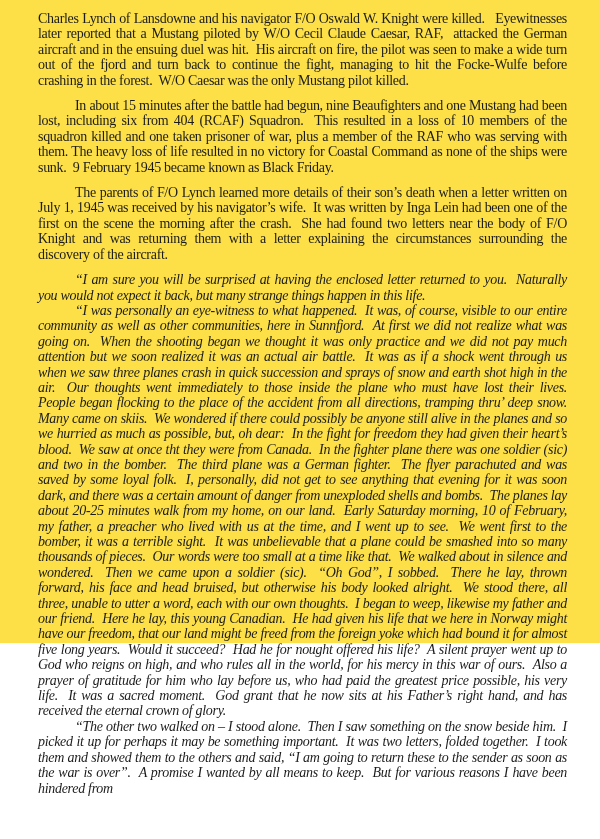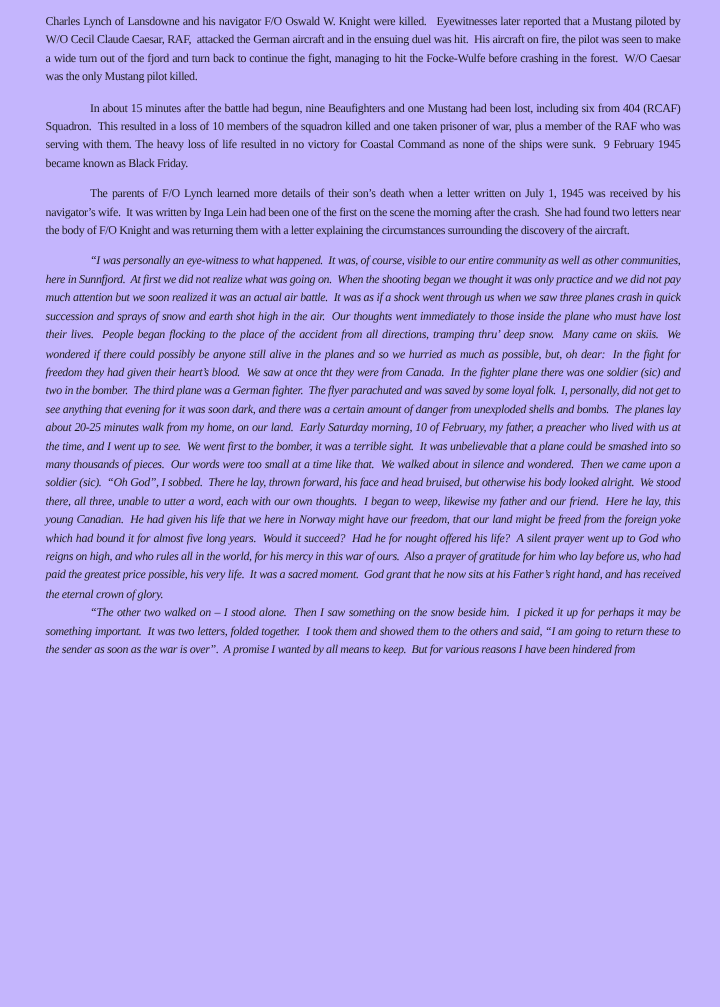--- a/index.html
+++ b/index.html
@@ -8,25 +8,25 @@
     background: #ffffff;
   }
   body {
     width: 600px;
     height: 839px;
     overflow: hidden;
   }
   .page {
     box-sizing: border-box;
     width: 600px;
-    height: 839px;
+    height: 643px;
     padding: 11px 33px 0 38px;
-    background: #c4b5fd;
+    background: #fde047;
     font-family: "Liberation Serif", "DejaVu Serif", serif;
-    font-size: 10px;
+    font-size: 14px;
     line-height: 15.4px;
     letter-spacing: -0.3px;
     color: #1c1c1c;
     text-align: justify;
   }
   .body-para {
     margin: 0 0 10px 0;
     white-space: pre-wrap;
   }
   .indent {
@@ -50,19 +50,20 @@
 <body>
 
 <div class="page">
 
   <p class="body-para">Charles Lynch of Lansdowne and his navigator F/O Oswald W. Knight were killed.   Eyewitnesses later reported that a Mustang piloted by W/O Cecil Claude Caesar, RAF,  attacked the German aircraft and in the ensuing duel was hit.  His aircraft on fire, the pilot was seen to make a wide turn out of the fjord and turn back to continue the fight, managing to hit the Focke-Wulfe before crashing in the forest.  W/O Caesar was the only Mustang pilot killed.</p>
 
   <p class="body-para indent">In about 15 minutes after the battle had begun, nine Beaufighters and one Mustang had been lost, including six from 404 (RCAF) Squadron.  This resulted in a loss of 10 members of the squadron killed and one taken prisoner of war, plus a member of the RAF who was serving with them. The heavy loss of life resulted in no victory for Coastal Command as none of the ships were sunk.  9 February 1945 became known as Black Friday.</p>
 
   <p class="body-para indent">The parents of F/O Lynch learned more details of their son’s death when a letter written on July 1, 1945 was received by his navigator’s wife.  It was written by Inga Lein had been one of the first on the scene the morning after the crash.  She had found two letters near the body of F/O Knight and was returning them with a letter explaining the circumstances surrounding the discovery of the aircraft.</p>
 
+  <p class="letter-para">“I am sure you will be surprised at having the enclosed letter returned to you.  Naturally you would not expect it back, but many strange things happen in this life.</p>
 
 
   <p class="letter-para">“I was personally an eye-witness to what happened.  It was, of course, visible to our entire community as well as other communities, here in Sunnfjord.  At first we did not realize what was going on.  When the shooting began we thought it was only practice and we did not pay much attention but we soon realized it was an actual air battle.  It was as if a shock went through us when we saw three planes crash in quick succession and sprays of snow and earth shot high in the air.  Our thoughts went immediately to those inside the plane who must have lost their lives.  People began flocking to the place of the accident from all directions, tramping thru’ deep snow.  Many came on skiis.  We wondered if there could possibly be anyone still alive in the planes and so we hurried as much as possible, but, oh dear:  In the fight for freedom they had given their heart’s blood.  We saw at once tht they were from Canada.  In the fighter plane there was one soldier (sic) and two in the bomber.  The third plane was a German fighter.  The flyer parachuted and was saved by some loyal folk.  I, personally, did not get to see anything that evening for it was soon dark, and there was a certain amount of danger from unexploded shells and bombs.  The planes lay about 20-25 minutes walk from my home, on our land.  Early Saturday morning, 10 of February, my father, a preacher who lived with us at the time, and I went up to see.  We went first to the bomber, it was a terrible sight.  It was unbelievable that a plane could be smashed into so many thousands of pieces.  Our words were too small at a time like that.  We walked about in silence and wondered.  Then we came upon a soldier (sic).  “Oh God”, I sobbed.  There he lay, thrown forward, his face and head bruised, but otherwise his body looked alright.  We stood there, all three, unable to utter a word, each with our own thoughts.  I began to weep, likewise my father and our friend.  Here he lay, this young Canadian.  He had given his life that we here in Norway might have our freedom, that our land might be freed from the foreign yoke which had bound it for almost five long years.  Would it succeed?  Had he for nought offered his life?  A silent prayer went up to God who reigns on high, and who rules all in the world, for his mercy in this war of ours.  Also a prayer of gratitude for him who lay before us, who had paid the greatest price possible, his very life.  It was a sacred moment.  God grant that he now sits at his Father’s right hand, and has received the eternal crown of glory.</p>
 
   <p class="letter-para">“The other two walked on – I stood alone.  Then I saw something on the snow beside him.  I picked it up for perhaps it may be something important.  It was two letters, folded together.  I took them and showed them to the others and said, “I am going to return these to the sender as soon as the war is over”.  A promise I wanted by all means to keep.  But for various reasons I have been hindered from</p>
 
 </div>
 
 </body></html>

